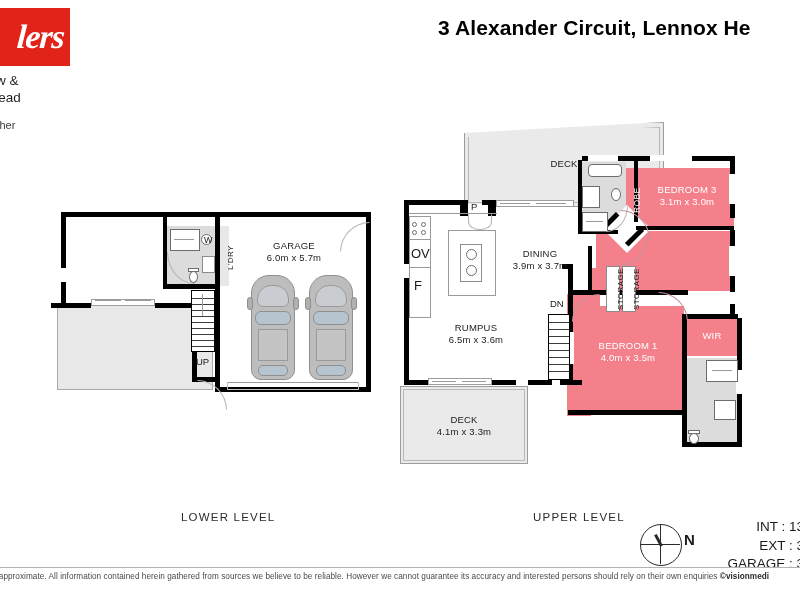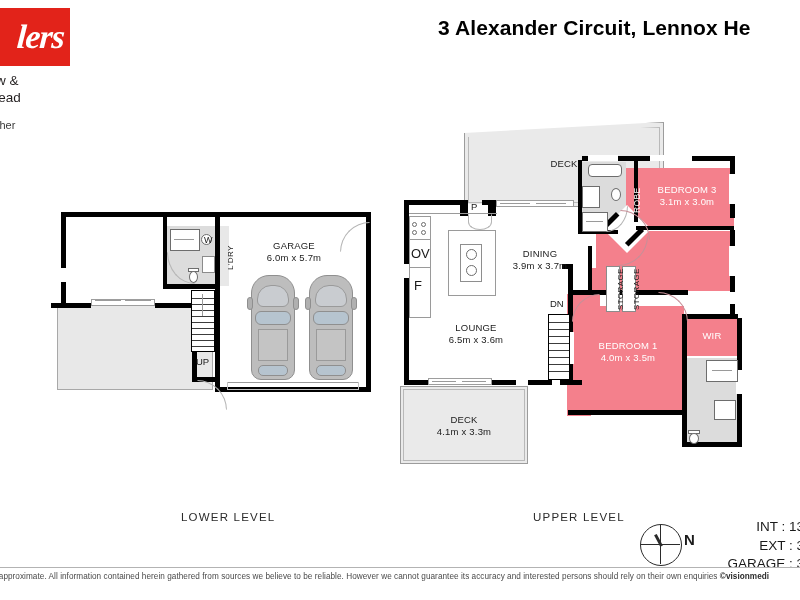--- a/index.html
+++ b/index.html
@@ -331,21 +331,21 @@
 
   <div class="abs lbl" style="left:136px; top:40px; width:72px;">
     <span class="nm">DECK</span>
     <span class="dim"></span>
   </div>
   <div class="abs lbl" style="left:100px; top:130px; width:96px;">
     <span class="nm">DINING</span>
     <span class="dim">3.9m x 3.7m</span>
   </div>
   <div class="abs lbl" style="left:32px; top:204px; width:104px;">
-    <span class="nm">LOUNGE</span>
+    <span class="nm">RUMPUS</span>
     <span class="dim">6.5m x 3.6m</span>
   </div>
   <div class="abs lbl" style="left:22px; top:296px; width:100px;">
     <span class="nm">DECK</span>
     <span class="dim">4.1m x 3.3m</span>
   </div>
   <div class="abs lbl white" style="left:254px; top:66px; width:82px;">
     <span class="nm">BEDROOM 3</span>
     <span class="dim">3.1m x 3.0m</span>
   </div>

